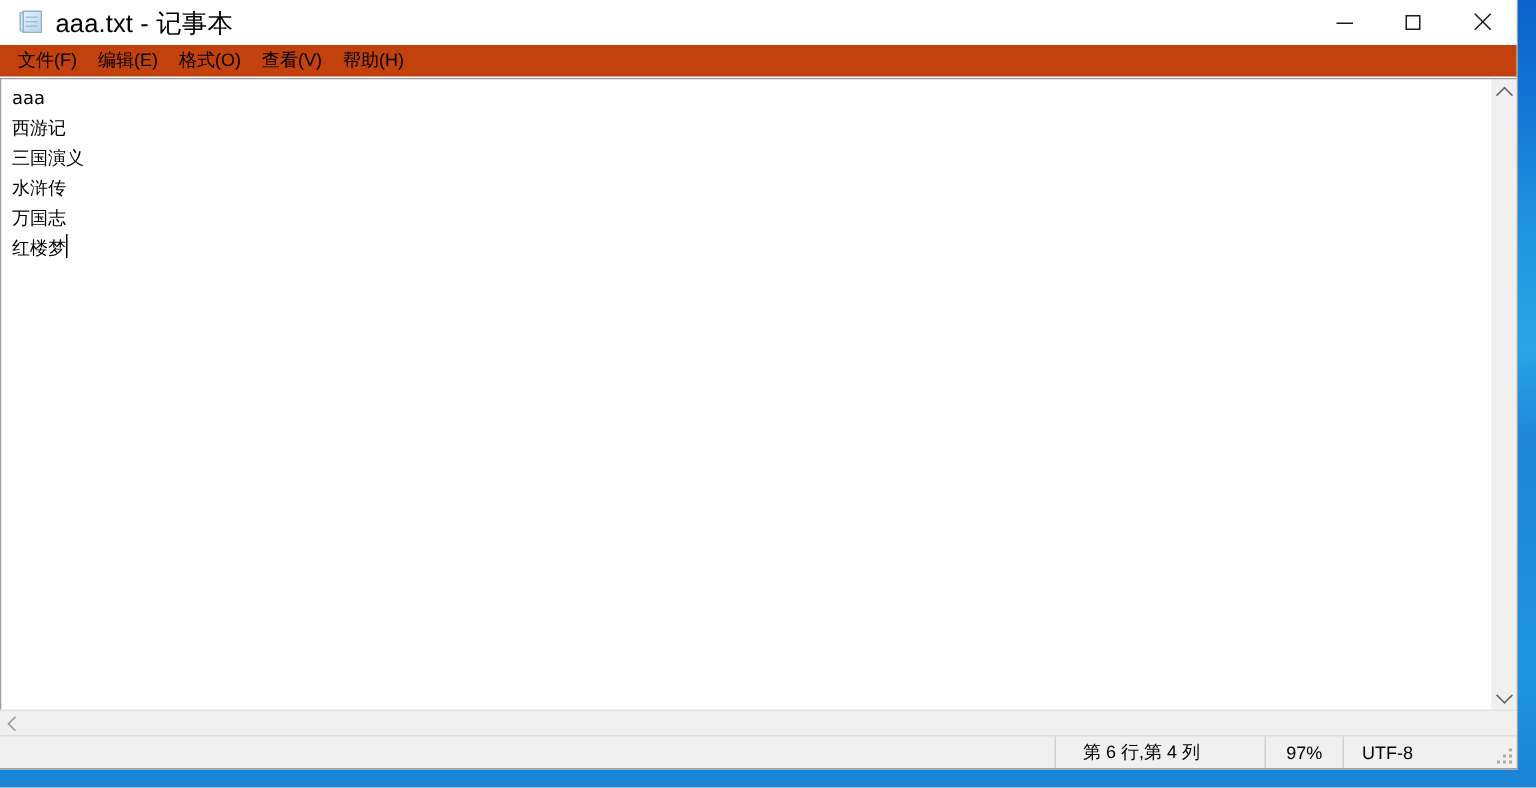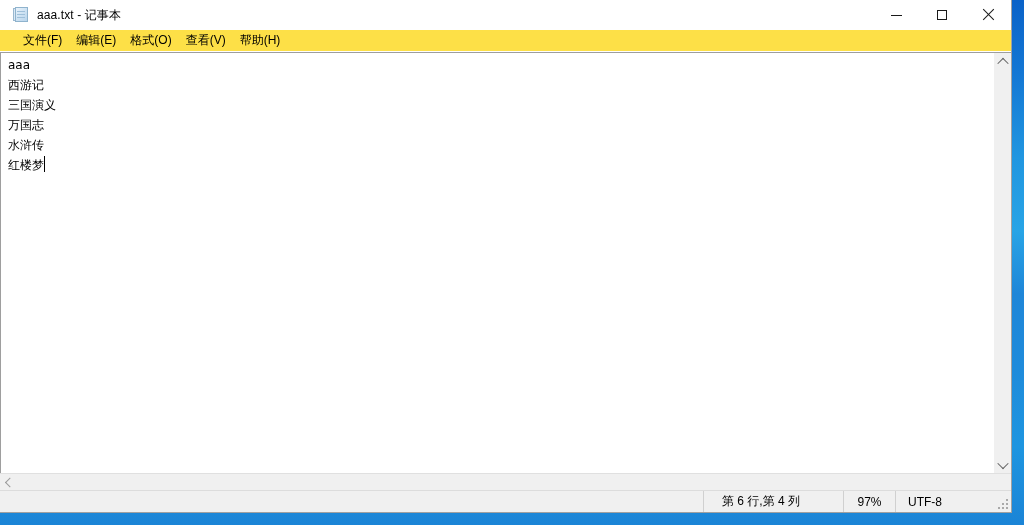--- a/index.html
+++ b/index.html
@@ -77,21 +77,21 @@
     box-sizing: border-box;
   }
   .title-icon .ln {
     position: absolute;
     left: 4px;
     width: 8px;
     height: 1px;
     background: #9fc0da;
   }
   .title-text {
-    font-size: 12px;
+    font-size: 17px;
     color: #000000;
     letter-spacing: 0.1px;
     white-space: nowrap;
     text-align: right;
   }
 
   .win-controls {
     position: absolute;
     right: 0;
     top: 0;
@@ -134,24 +134,24 @@
     width: 15px;
     height: 1px;
     background: #1a1a1a;
   }
   .glyph-close::before { transform: rotate(45deg); }
   .glyph-close::after  { transform: rotate(-45deg); }
 
   
   .menubar {
     height: 21px;
-    background: #fde047;
-    display: flex;
-    align-items: center;
-    padding-left: 16px;
+    background: #c2410c;
+    display: flex;
+    align-items: center;
+    padding-left: 5px;
     flex: 0 0 auto;
     border-bottom: 1px solid #ffffff;
   }
   .menu-item {
     font-size: 12px;
     color: #000000;
     padding: 2px 7px 3px 7px;
     white-space: nowrap;
     cursor: default;
   }
@@ -323,22 +323,22 @@
     <div class="menu-item">格式(O)</div>
     <div class="menu-item">查看(V)</div>
     <div class="menu-item">帮助(H)</div>
   </div>
 
   <div class="editor-wrap">
     <div class="text-area">
       <div class="text-line">aaa</div>
       <div class="text-line">西游记</div>
       <div class="text-line">三国演义</div>
+      <div class="text-line">水浒传</div>
       <div class="text-line">万国志</div>
-      <div class="text-line">水浒传</div>
       <div class="text-line caret-line"><span>红楼梦</span><span class="caret"></span></div>
     </div>
 
     <div class="vscroll">
       <div class="sb-arrow">
         <span class="chev up"></span>
       </div>
       <div class="sb-arrow">
         <span class="chev down"></span>
       </div>

